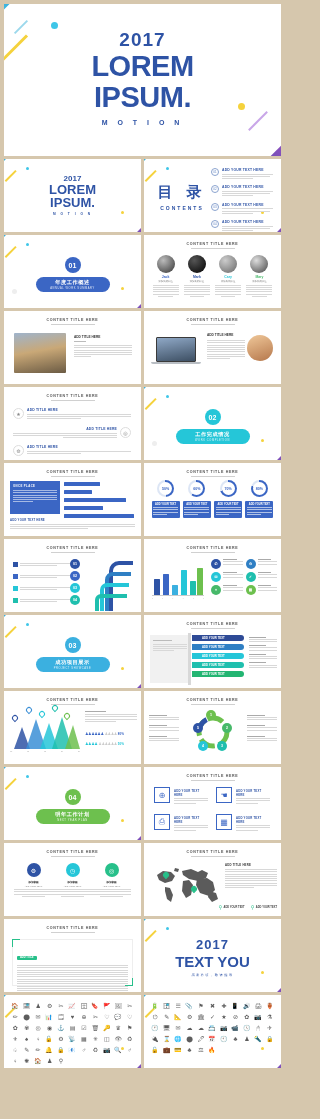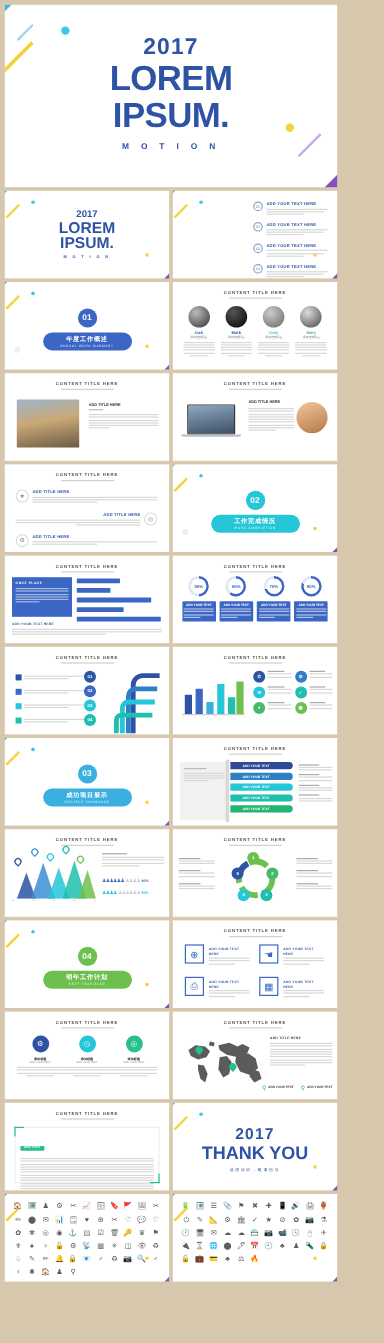--- a/index.html
+++ b/index.html
@@ -193,20 +193,24 @@
     </div>
 
     <div class="cell">
       <div class="bar s-b1"></div>
 
       <div class="bar s-b3"></div>
       <div class="bar s-b5"></div>
       <div class="bar s-b6"></div>
       <div class="dot s-d1"></div>
       <div class="dot s-d2"></div>
+      <div class="cn-title">
+        <div class="cn-cn">目 录</div>
+        <div class="cn-en">CONTENTS</div>
+      </div>
       <div class="cn-list">
         <div class="cn-row">
           <div class="cn-num">01</div>
           <div style="flex:1">
             <div class="cn-h">ADD YOUR TEXT HERE</div>
             <div class="lines">
               <div class="ln" style="width:100%"></div>
                 <div class="ln" style="width:94%"></div>
                 <div class="ln" style="width:60%"></div>
             </div>
@@ -990,21 +994,21 @@
     <div class="cell">
       <div class="bar s-b1"></div>
 
       <div class="bar s-b3"></div>
       <div class="bar s-b5"></div>
       <div class="bar s-b6"></div>
       <div class="dot s-d1"></div>
       <div class="dot s-d2"></div>
       <div style="position:absolute;left:0;right:0;top:18px;text-align:center">
         <div class="ty-y">2017</div>
-        <div class="ty-t">THANK YOU</div>
+        <div class="ty-t">TEXT YOU</div>
         <div class="ty-s">感谢聆听，敬请指导</div>
       </div>
     </div>
 
     <div class="cell">
       <div class="bar s-b1"></div>
 
       <div class="bar s-b3"></div>
       <div class="bar s-b5"></div>
       <div class="bar s-b6"></div>

